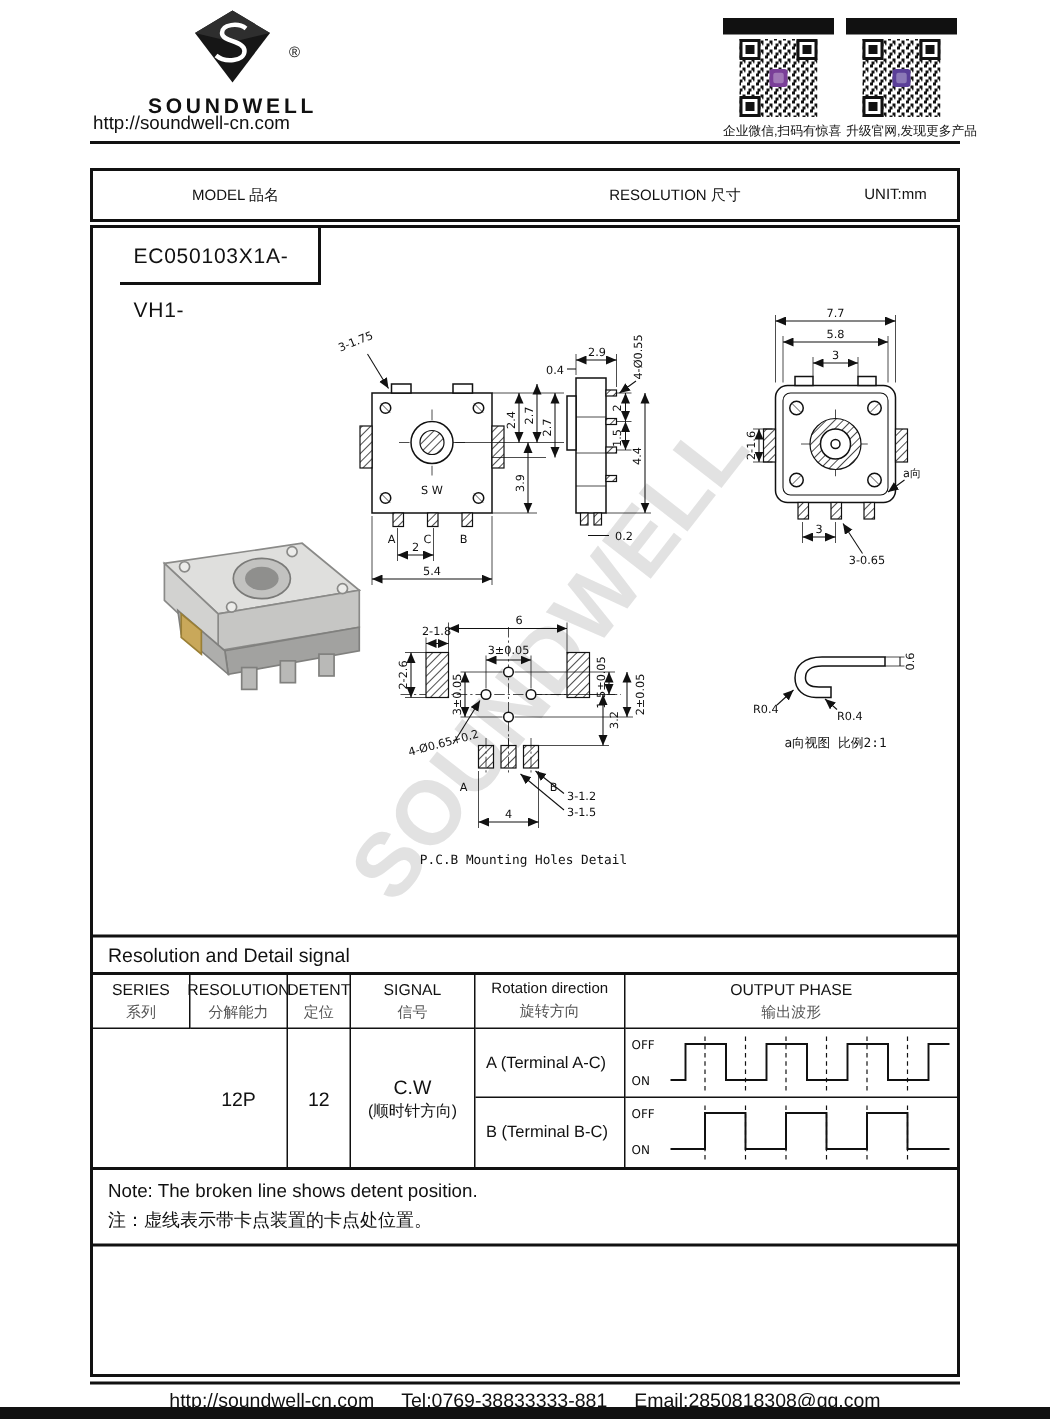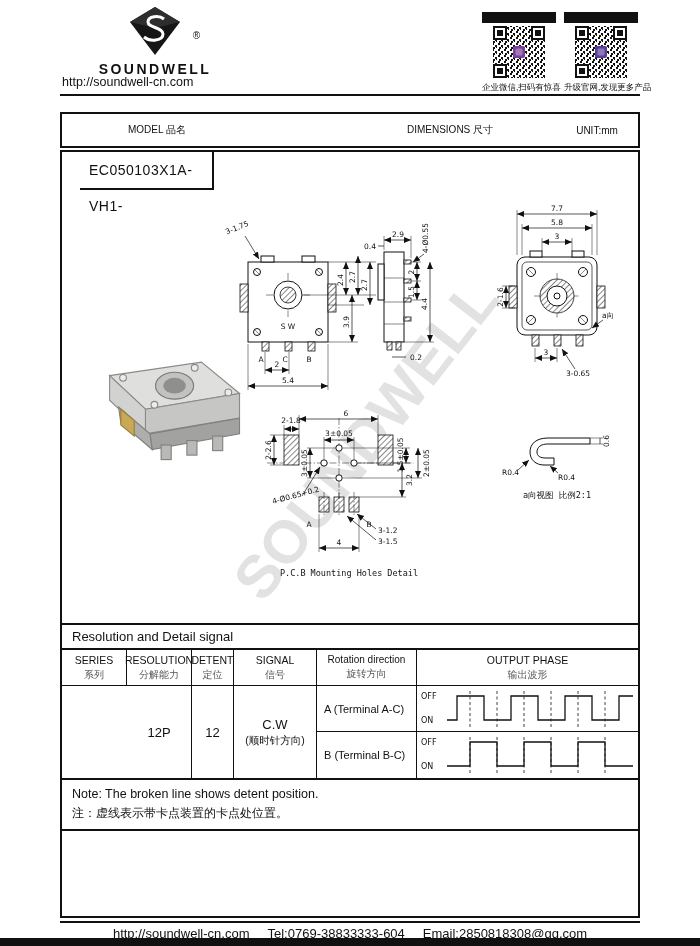--- a/index.html
+++ b/index.html
@@ -131,21 +131,21 @@
       <rect x="3" y="41" width="10" height="10" fill="#fff"></rect>
       <rect x="5" y="43" width="6" height="6" fill="#111"></rect>
     <rect x="21" y="21" width="12" height="12" rx="2" fill="#5a3f98"></rect>
     <rect x="23.5" y="23.5" width="7" height="7" rx="1.5" fill="#fff" opacity=".3"></rect>
   </svg>
   <div class="qr-cap">升级官网,发现更多产品</div>
 </div>
 
 <div class="titlebar">
   <span class="tb tb1">MODEL 品名</span>
-  <span class="tb tb2">DIMENSIONS 尺寸</span>
+  <span class="tb tb2">RESOLUTION 尺寸</span>
   <span class="tb tb3">UNIT:mm</span>
 </div>
 
 <div class="mainbox">
 
   <svg class="drawsvg" width="576" height="471" viewBox="0 0 576 471">
     <defs>
       <pattern id="hat" width="4" height="4" patternUnits="userSpaceOnUse" patternTransform="rotate(45)">
         <rect width="4" height="4" fill="#fff"></rect>
         <line x1="0" y1="0" x2="0" y2="4" stroke="#111" stroke-width="1"></line>
@@ -454,16 +454,16 @@
 
     <div class="note">
       <div class="en">Note: The broken line shows detent position.</div>
       <div class="zh">注：虚线表示带卡点装置的卡点处位置。</div>
     </div>
   </div>
 </div>
 
 <div class="footer">
   <span>http://soundwell-cn.com</span>
-  <span>Tel:0769-38833333-604</span>
+  <span>Tel:0769-38833333-881</span>
   <span>Email:2850818308@qq.com</span>
 </div>
 <div class="bottombar"></div>
 
 </body></html>

